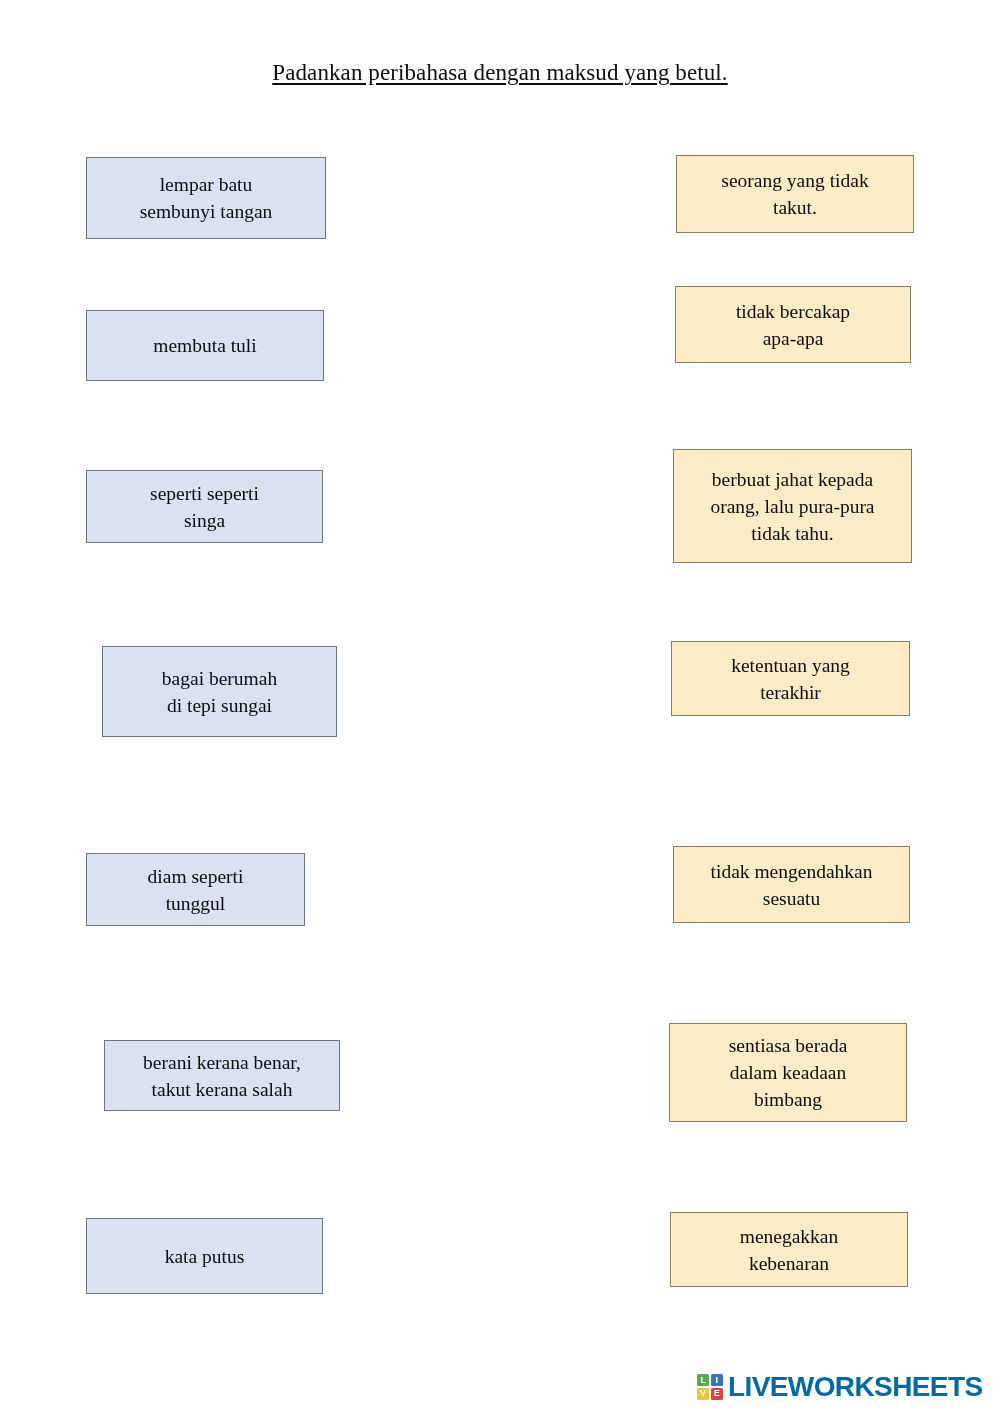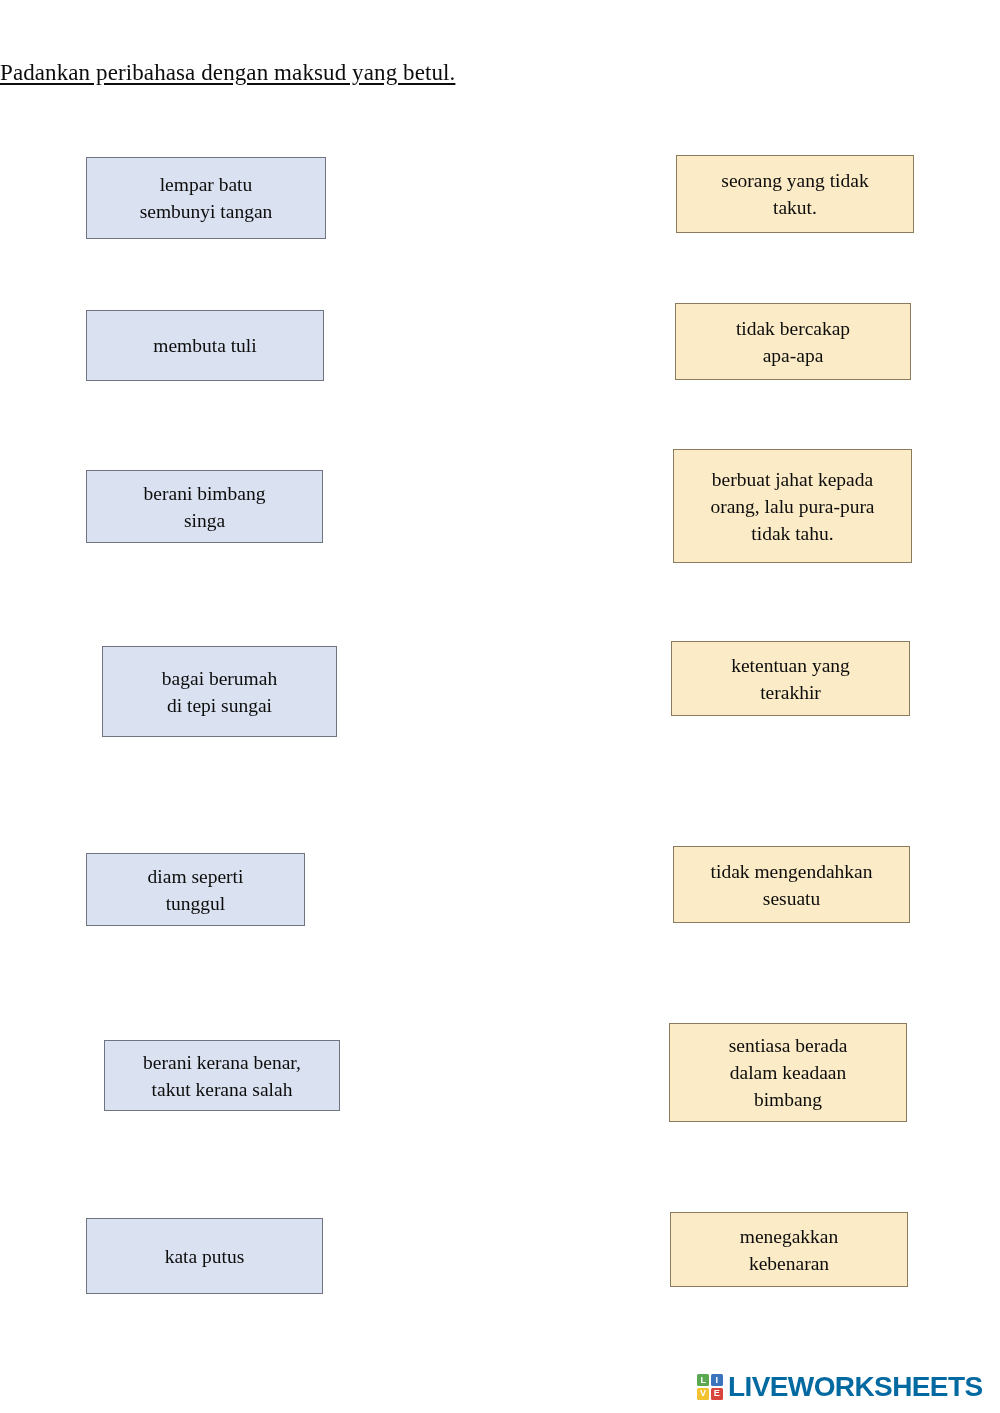--- a/index.html
+++ b/index.html
@@ -20,20 +20,21 @@
     position: absolute;
     inset: 0;
   }
 
   
   .title {
     position: absolute;
     top: 58px;
     left: 0;
     width: 1000px;
+    text-align: center;
     font-size: 23px;
     line-height: 30px;
     letter-spacing: 0.1px;
   }
   .title span {
     text-decoration: underline;
     text-underline-offset: 3px;
   }
 
   
@@ -104,38 +105,38 @@
 
 <div id="worksheet">
 
   <div class="title"><span>Padankan peribahasa dengan maksud yang betul.</span></div>
 
   <div class="box left" style="left:86px; top:157px; width:240px; height:82px;">lempar batu
 sembunyi tangan</div>
 
   <div class="box left" style="left:86px; top:310px; width:238px; height:71px;">membuta tuli</div>
 
-  <div class="box left" style="left:86px; top:470px; width:237px; height:73px;">berani bimbang
+  <div class="box left" style="left:86px; top:470px; width:237px; height:73px;">seperti seperti
 singa</div>
 
   <div class="box left" style="left:102px; top:646px; width:235px; height:91px;">bagai berumah
 di tepi sungai</div>
 
   <div class="box left" style="left:86px; top:853px; width:219px; height:73px;">diam seperti
 tunggul</div>
 
   <div class="box left" style="left:104px; top:1040px; width:236px; height:71px;">berani kerana benar,
 takut kerana salah</div>
 
   <div class="box right" style="left:676px; top:155px; width:238px; height:78px;">seorang yang tidak
 takut.</div>
 
   <div class="box left" style="left:86px; top:1218px; width:237px; height:76px;">kata putus</div>
 
-  <div class="box right" style="left:675px; top:303px; width:236px; height:77px;">tidak bercakap
+  <div class="box right" style="left:675px; top:286px; width:236px; height:77px;">tidak bercakap
 apa-apa</div>
 
   <div class="box right" style="left:671px; top:641px; width:239px; height:75px;">ketentuan yang
 terakhir</div>
 
   <div class="box right" style="left:673px; top:449px; width:239px; height:114px;">berbuat jahat kepada
 orang, lalu pura-pura
 tidak tahu.</div>
 
   <div class="box right" style="left:673px; top:846px; width:237px; height:77px;">tidak mengendahkan

